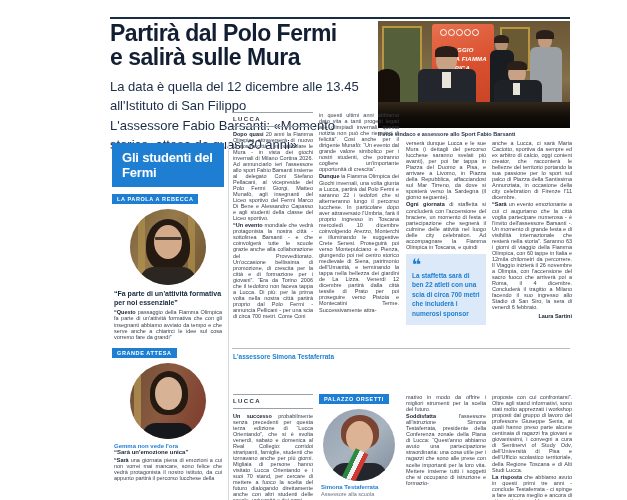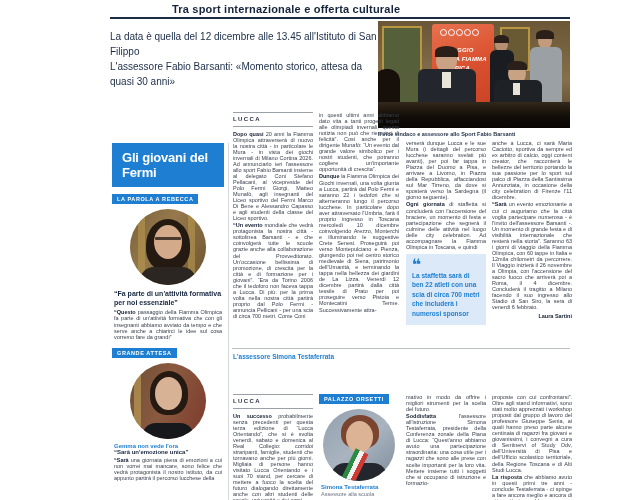--- a/index.html
+++ b/index.html
@@ -5,21 +5,21 @@
   html,body{margin:0;padding:0;background:#fff;}
   .page{position:relative;width:627px;height:500px;background:#fff;overflow:hidden;
         font-family:"Liberation Sans","DejaVu Sans",sans-serif;color:#16263f;}
   
   .strap{position:absolute;left:172px;top:3px;font-size:11px;font-weight:bold;color:#14243c;letter-spacing:.2px;}
   .strap-rule{position:absolute;left:110px;top:17px;width:460px;height:2px;background:#1a2b44;}
   
   .hl-block{position:absolute;left:110px;top:22px;width:268px;}
   .hl-kicker{font-size:20px;font-weight:900;color:#1e7fd2;letter-spacing:-.4px;margin:0 0 2px;}
   .hl-main{font-size:23px;font-weight:900;color:#121f33;line-height:1.04;letter-spacing:-.5px;margin:0;}
-  .subhead{margin-top:7px;font-size:10px;line-height:1.5;color:#1b2c47;font-weight:500;}
+  .subhead{margin-top:7px;font-size:13px;line-height:1.5;color:#1b2c47;font-weight:500;}
   
   .photo1{position:absolute;left:378px;top:21px;width:192px;height:107px;overflow:hidden;
           background:linear-gradient(180deg,#6b5636 0%,#85704b 55%,#4a3a24 100%);}
   .frame{position:absolute;border:2px solid #b9963f;background:#55603a;}
   .banner{position:absolute;left:54px;top:3px;width:62px;height:100px;border-radius:3px;
           background:linear-gradient(160deg,#e8714f 0%,#d9502e 45%,#c23e22 100%);}
   .rings{position:absolute;left:8px;top:5px;display:flex;gap:1px;}
   .ring{width:5px;height:5px;border:1px solid #fff;border-radius:50%;}
   .banner-txt{position:absolute;left:7px;top:22px;color:#fff;font-weight:bold;font-style:italic;
               font-size:6px;line-height:1.5;letter-spacing:.2px;}
@@ -70,24 +70,25 @@
   .headline2{position:absolute;left:232px;top:362px;width:338px;font-size:15px;font-weight:900;
              color:#121f33;letter-spacing:-.3px;}
   .cap-name{font-size:6px;font-weight:bold;color:#1e7fd2;margin:2px 2px 0;}
   .cap-role{font-size:5.5px;color:#6b7280;margin:0 2px 2px;}
 </style>
 </head>
 <body>
 
 <div class="page">
 
-  <div class="strap">Tra sport internazionale e offerta culturale</div>
   <div class="strap-rule"></div>
 
   <div class="hl-block">
+    <p class="hl-main"><span>Partirà dal Polo Fermi</span><br>
+    <span>e salirà sulle Mura</span></p>
     <div class="subhead">
       <span>La data è quella del 12 dicembre alle 13.45 all'Istituto di San Filippo</span><br>
       <span>L'assessore Fabio Barsanti: «Momento storico, attesa da quasi 30 anni»</span>
     </div>
   </div>
 
   <div class="photo1">
     <div class="frame" style="left:4px;top:5px;width:36px;height:82px;"></div>
     <div class="frame" style="left:122px;top:6px;width:26px;height:40px;background:#6a5a33;"></div>
     <div class="banner">
@@ -125,21 +126,21 @@
       <div class="hairtop" style="left:13px;top:-2px;width:20px;height:9px;"></div>
       <div class="torso" style="left:0;top:17px;width:48px;height:40px;background:#1e2126;"></div>
       <div class="shirt" style="left:19px;top:20px;width:7px;height:12px;"></div>
     </div>
     <div class="silhouette"></div>
     <div class="table"></div>
   </div>
   <div class="photo1-cap">Il vice sindaco e assessore allo Sport Fabio Barsanti</div>
 
   <div class="sidebar">
-    <div class="side-title">Gli giovani del Fermi</div>
+    <div class="side-title">Gli studenti del Fermi</div>
     <span class="tag">LA PAROLA A REBECCA</span>
     <div class="portrait p-rebecca">
       <div class="gold-bar" style="left:8px;"></div>
         <div class="gold-bar" style="left:58px;"></div>
       <div class="p-hair" style="left:16px;top:10px;width:44px;height:52px;"></div>
       <div class="p-face" style="left:24px;top:16px;width:28px;height:34px;"></div>
       <div class="p-glasses" style="left:25px;top:28px;width:26px;"></div>
       <div class="p-body" style="left:10px;width:56px;height:22px;background:#2b2622;"></div>
     </div>
     <div class="side-quote">“Fa parte di un'attività formativa per noi essenziale”</div>

